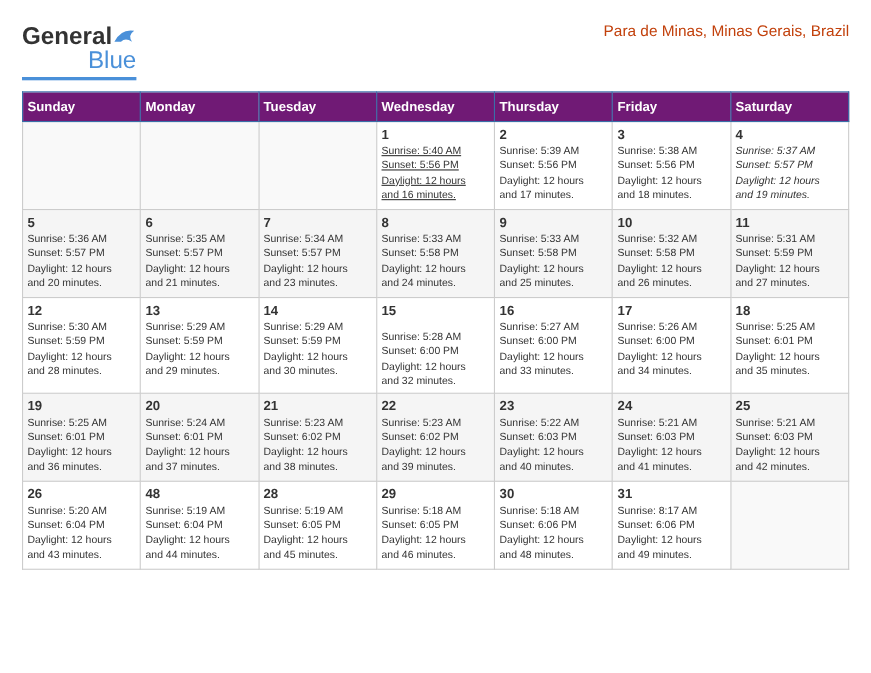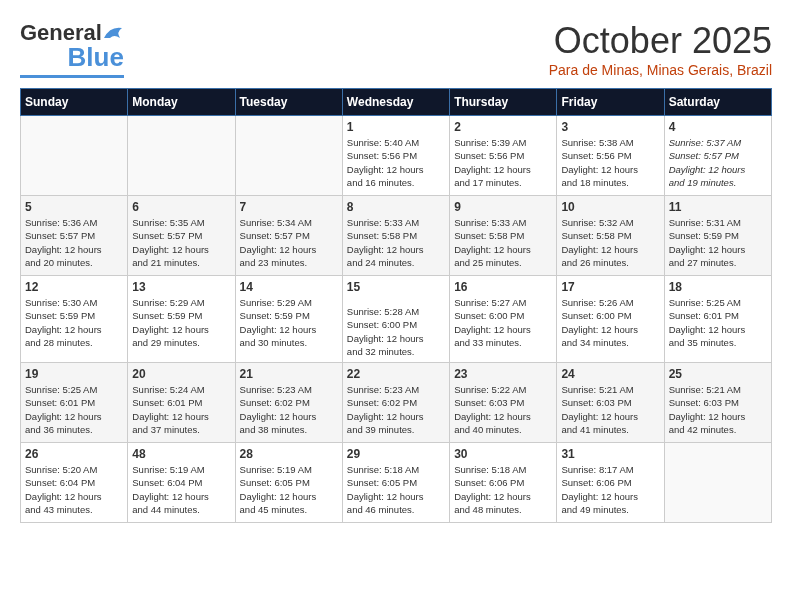--- a/index.html
+++ b/index.html
@@ -63,21 +63,21 @@
       height: 80px;
       background: #fff;
     }
     .calendar tr:nth-child(even) td {
       background: #f5f5f5;
     }
     .calendar tr:nth-child(odd) td {
       background: #fff;
     }
     
-    .calendar thead tr th { background: #0f172a; }
+    .calendar thead tr th { background: #701a75; }
     .day-num {
       font-size: 12px;
       font-weight: bold;
       display: block;
       margin-bottom: 2px;
     }
     .day-info {
       font-size: 9.5px;
       line-height: 1.4;
       color: #333;
@@ -94,26 +94,25 @@
 
 <div class="header-area">
   <div class="logo">
     <div style="display:flex;align-items:center;">
       <span style="font-size:22px;font-weight:bold;color:#333;">General</span>
       <svg width="22" height="18" viewBox="0 0 22 18">
         <path d="M2,14 Q8,2 20,4 Q14,8 18,14 Q12,10 8,14 Z" fill="#4a90d9"></path>
       </svg>
     </div>
     <div style="display:flex;align-items:center;margin-top:-4px;">
-      <span style="font-size:26px;font-weight:bold;color:#4a90d9;">Blue</span>
+      <span style="font-size:22px;font-weight:normal;color:#4a90d9;">Blue</span>
     </div>
     <div class="logo-underline"></div>
   </div>
   <div class="title-area">
-    <div class="month-title">October 2025</div>
     <div class="subtitle">Para de Minas, Minas Gerais, Brazil</div>
   </div>
 </div>
 
 <table class="calendar">
   <thead>
     <tr>
     <th>Sunday</th>
         <th>Monday</th>
         <th>Tuesday</th>
@@ -123,21 +122,21 @@
         <th>Saturday</th>
       </tr>
   </thead>
   <tbody id="calendar-body">
   <tr class="row-odd">
         <td class="empty-cell"></td>
         <td class="empty-cell"></td>
         <td class="empty-cell"></td>
         <td>
           <span class="day-num">1</span>
-          <div class="day-info" style="white-space: pre-line;">Sunrise: 5:40 AM
+          <div class="day-info" style="white-space: pre-line; text-decoration: underline;">Sunrise: 5:40 AM
 Sunset: 5:56 PM
 Daylight: 12 hours
 and 16 minutes.</div>
         </td>
         <td>
           <span class="day-num">2</span>
           <div class="day-info" style="white-space: pre-line;">Sunrise: 5:39 AM
 Sunset: 5:56 PM
 Daylight: 12 hours
 and 17 minutes.</div>

